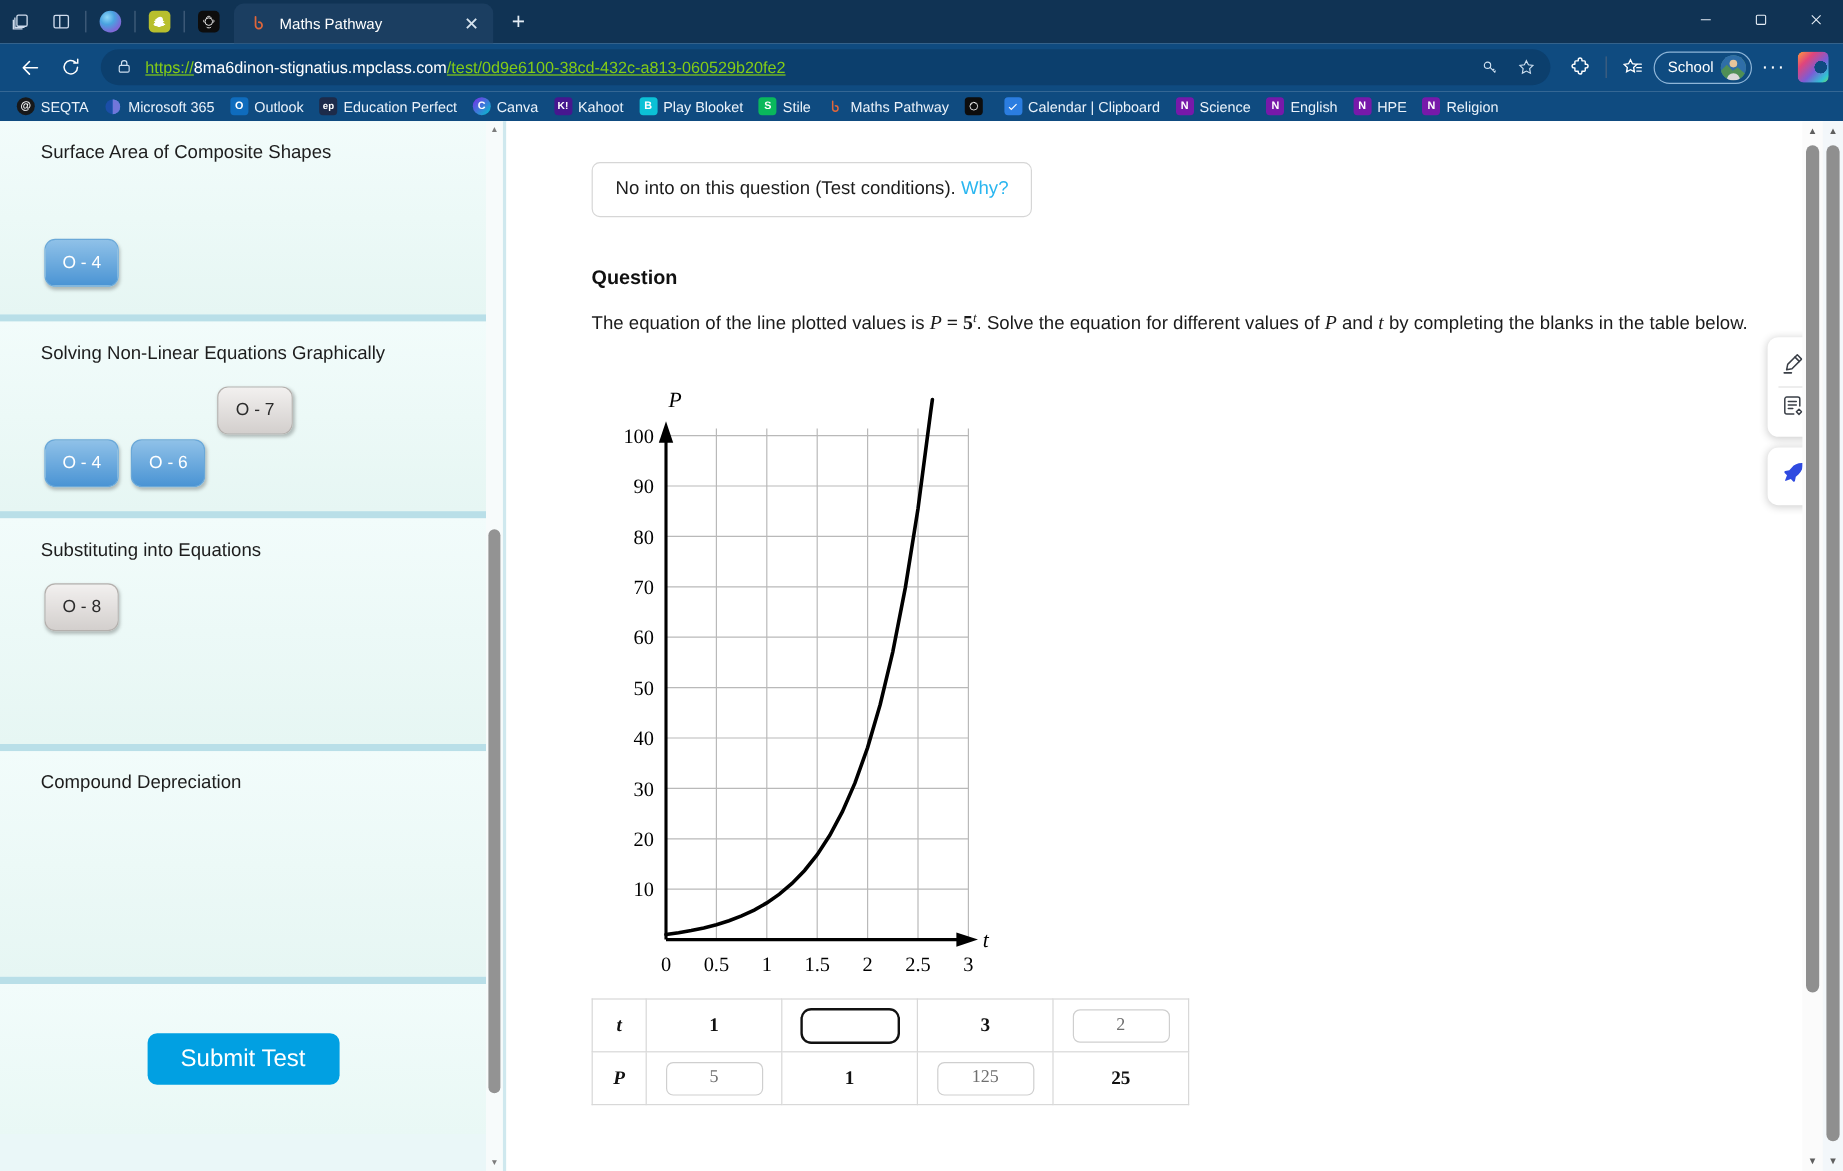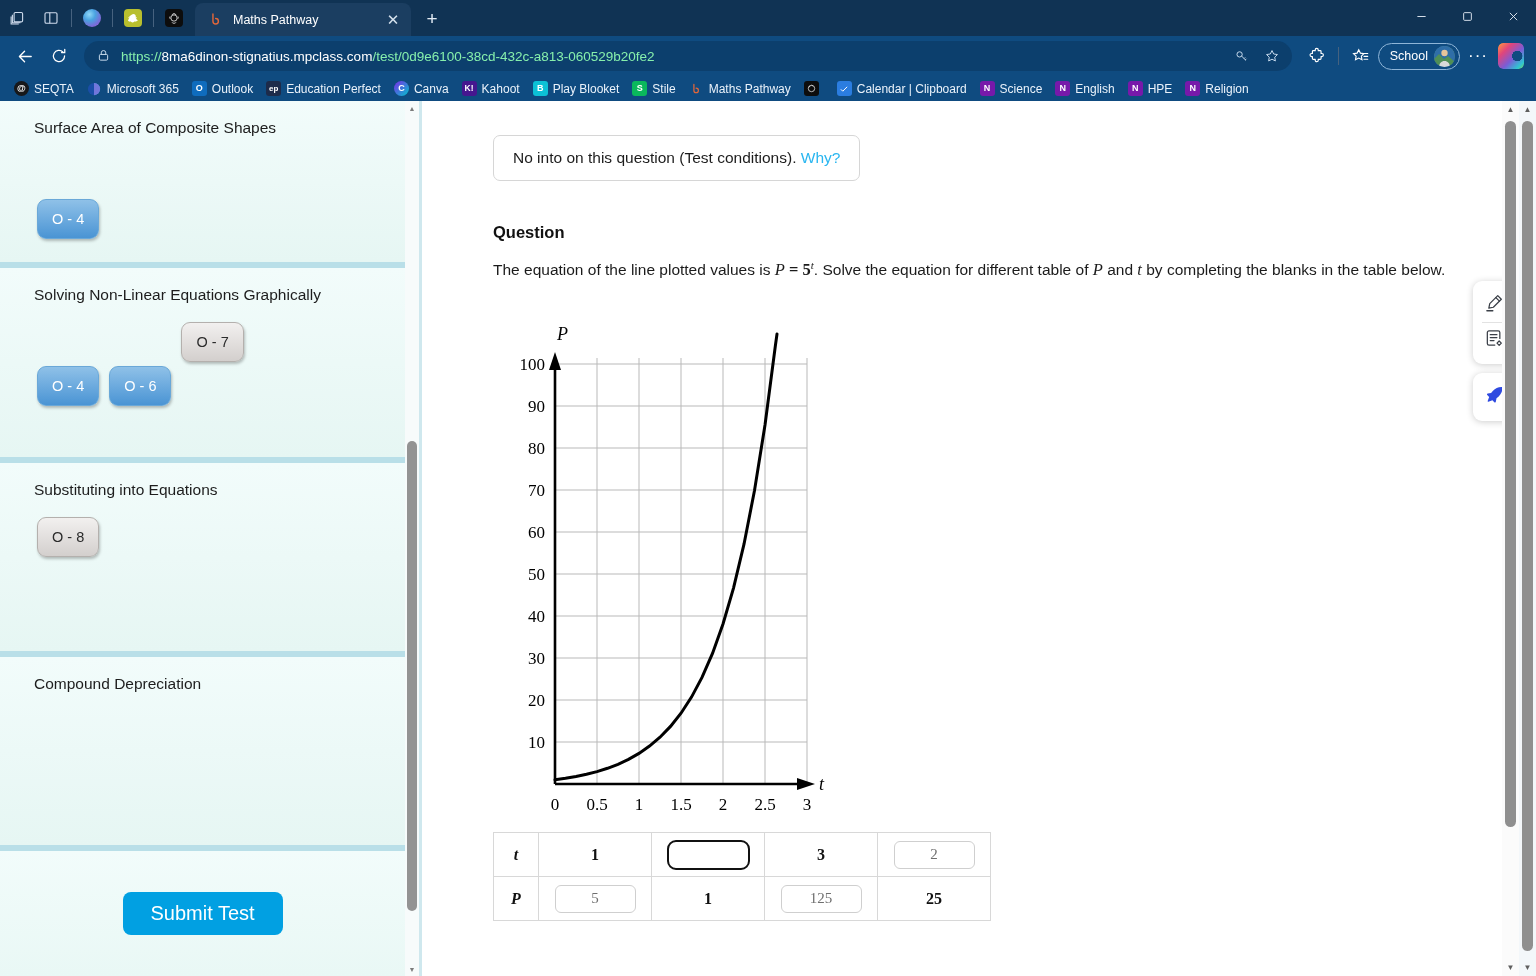--- a/index.html
+++ b/index.html
@@ -66,21 +66,21 @@
     width: 30px; height: 30px; display: flex; align-items: center; justify-content: center;
     color: #ffffff; border-radius: 4px; flex: none;
   }
   .omnibox {
     flex: 1; height: 30px; background: #0c3f6d; border-radius: 15px;
     display: flex; align-items: center; padding: 0 6px 0 12px; gap: 9px;
     margin: 0 6px; min-width: 0;
   }
   .lock-ico { width: 16px; height: 16px; color: #cddff0; flex: none; }
   .url { font-size: 13.5px; white-space: nowrap; overflow: hidden; min-width: 0; }
-  .url .dim { color: #86efac; }
+  .url .dim { color: #84cc16; text-decoration: underline; }
   .url .strong { color: #ffffff; }
   .omni-right { margin-left: auto; display: flex; gap: 2px; }
   .omni-btn {
     width: 28px; height: 26px; display: flex; align-items: center; justify-content: center;
     color: #cddff0;
   }
   .nav-right { display: flex; align-items: center; gap: 3px; }
   .profile-pill {
     height: 27px; border: 1px solid #8fb6d8; border-radius: 14px;
     display: flex; align-items: center; gap: 6px; padding: 0 4px 0 11px;
@@ -464,21 +464,21 @@
     <div class="sidebar">
       <div class="side-scroll">
 
         <div class="topic" style="height:167px;">
           <div class="topic-title">Surface Area of Composite Shapes</div>
           <div class="chips">
             <div class="chip blue">O - 4</div>
           </div>
         </div>
 
-        <div class="topic" style="height:195px;">
+        <div class="topic" style="height:164px;">
           <div class="topic-title">Solving Non-Linear Equations Graphically</div>
           <div class="chips">
             <div class="chip blue">O - 4</div>
             <div class="chip blue">O - 6</div>
             <div class="chip grey">O - 7</div>
           </div>
         </div>
 
         <div class="topic" style="height:194px;">
           <div class="topic-title">Substituting into Equations</div>
@@ -509,21 +509,21 @@
     <div class="main">
       <div class="content">
 
         <div class="helpbox">
           <span>No into on this question (Test conditions).</span>
           <span class="why">Why?</span>
         </div>
 
         <div class="q-head">Question</div>
 
-        <div class="q-text"><span>The equation of the line plotted values is </span><span class="mathi">P</span><span class="mathb"> = </span><span class="mathb">5</span><span class="sup">t</span><span>. Solve the equation for different table of </span><span class="mathi">P</span><span> and </span><span class="mathi">t</span><span> by completing the blanks in the table below.</span></div>
+        <div class="q-text"><span>The equation of the line plotted values is </span><span class="mathi">P</span><span class="mathb"> = </span><span class="mathb">5</span><span class="sup">t</span><span>. Solve the equation for different values of </span><span class="mathi">P</span><span> and </span><span class="mathi">t</span><span> by completing the blanks in the table below.</span></div>
 
         
         <div class="graph-wrap">
           <svg width="310" height="500" viewBox="0 0 310 500">
 
             <g stroke="#b9b9b9" stroke-width="1">
 
               <line x1="82" y1="40" x2="82" y2="466"></line>
               <line x1="124" y1="40" x2="124" y2="466"></line>
               <line x1="166" y1="40" x2="166" y2="466"></line>

